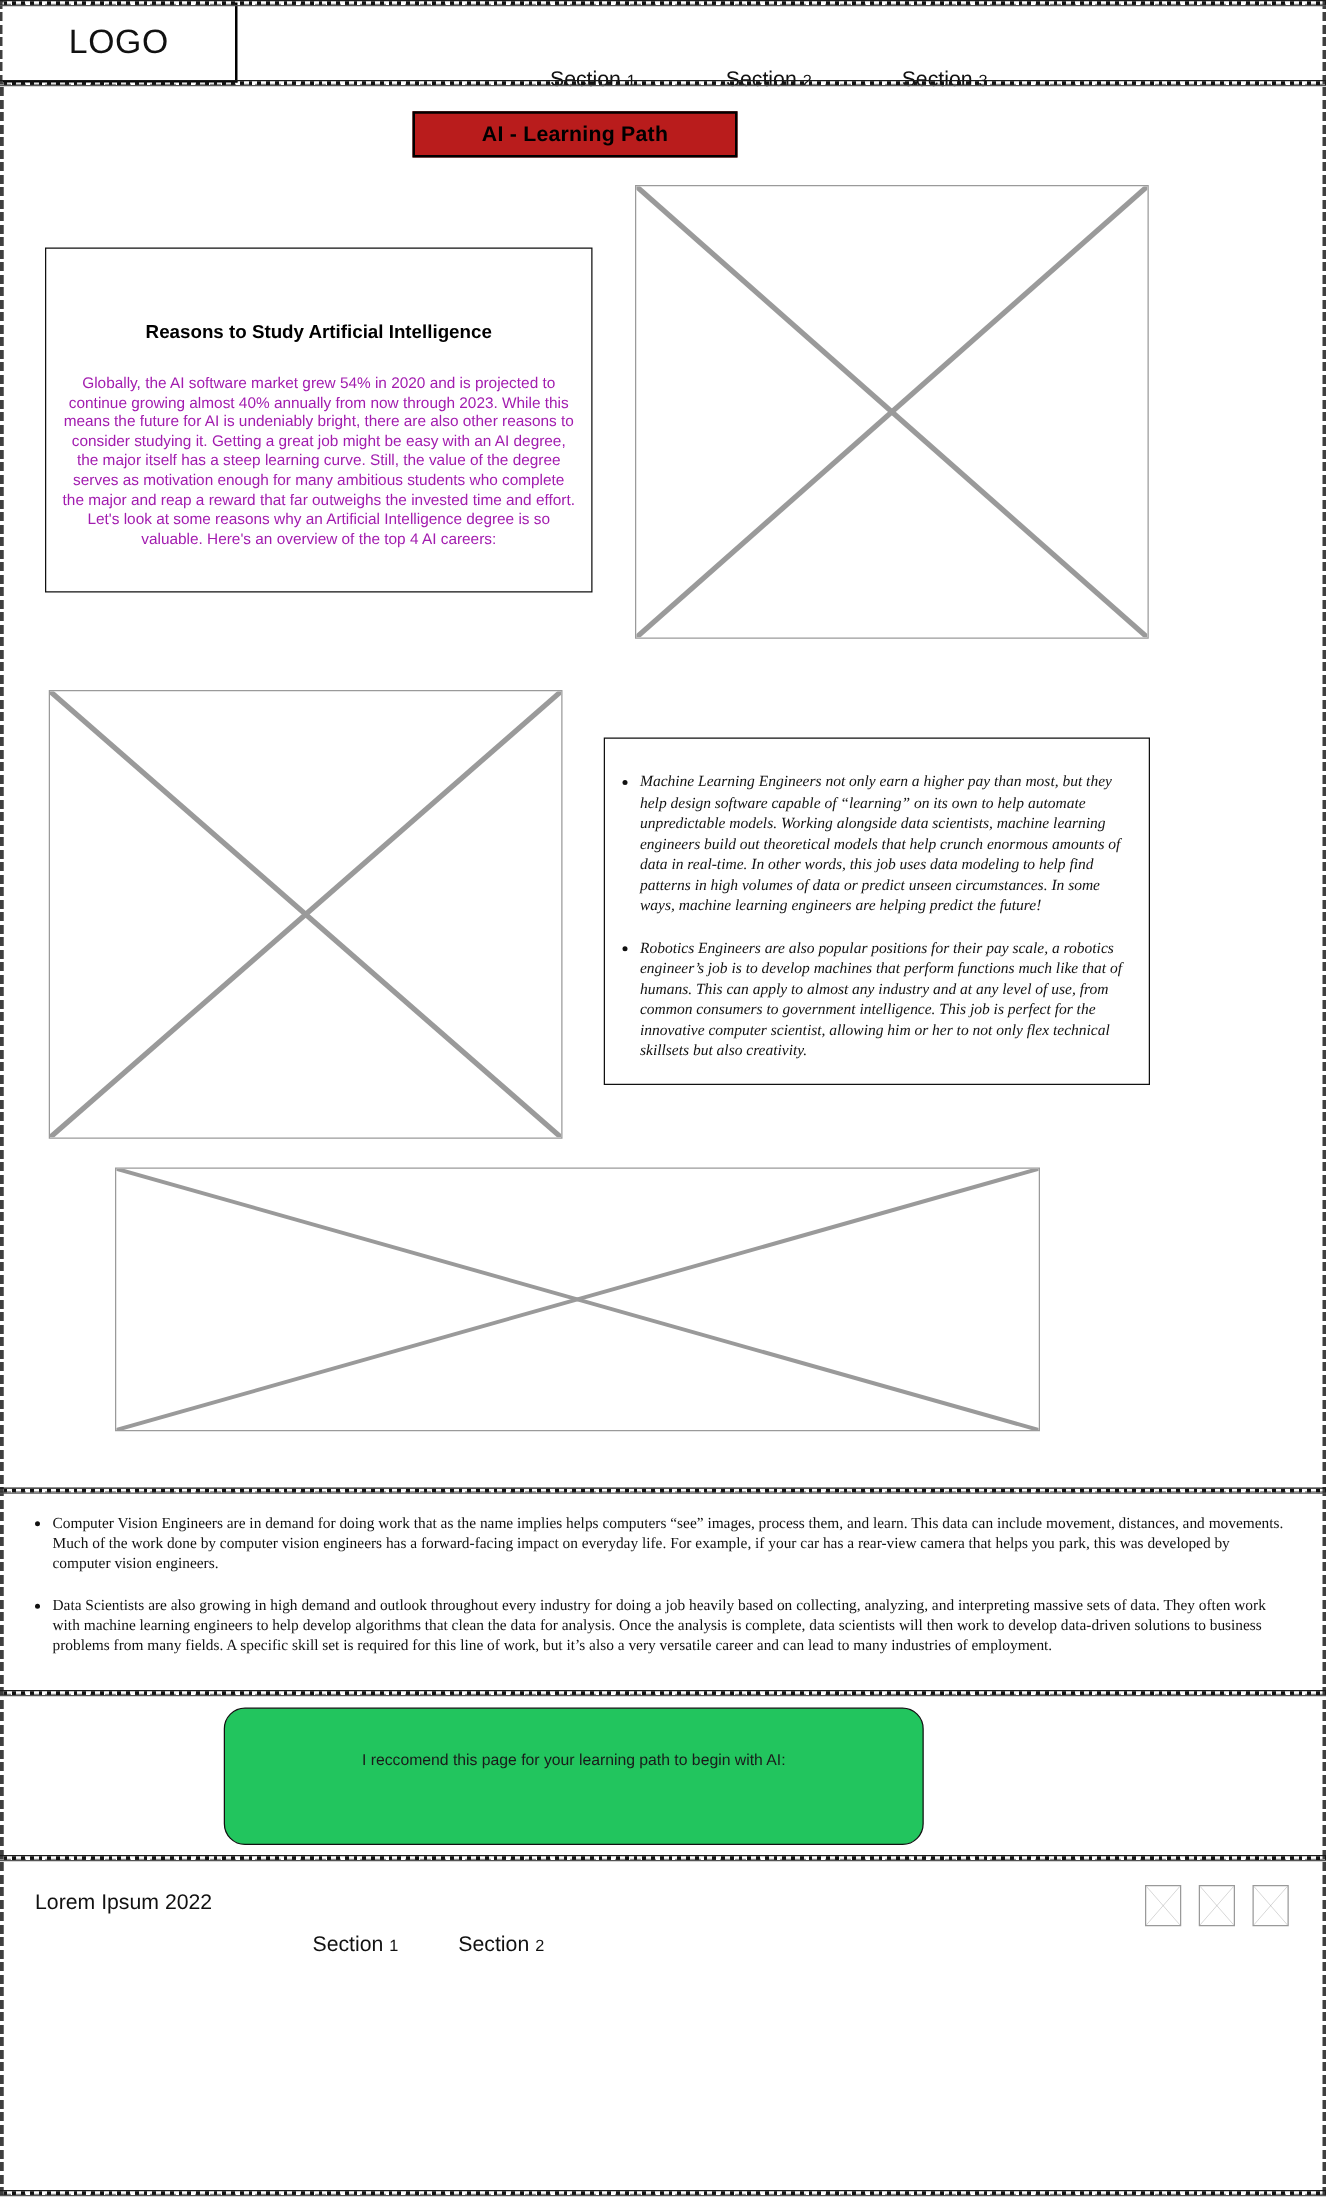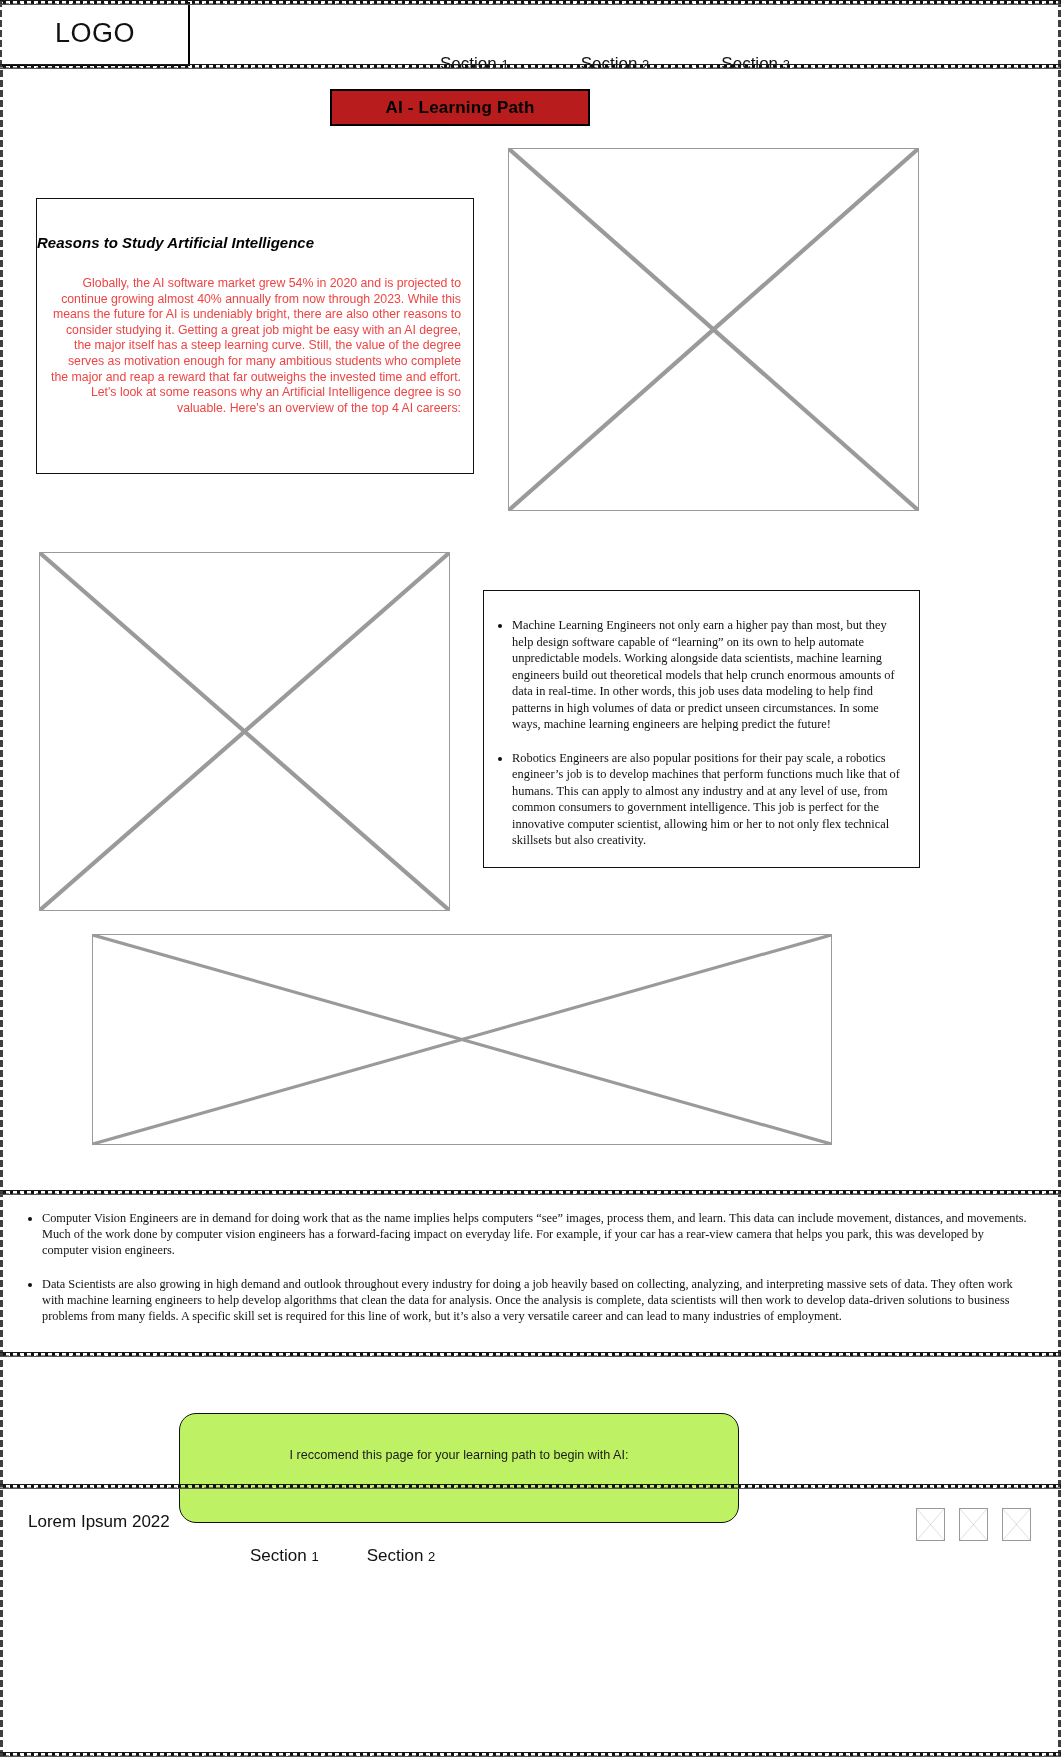--- a/index.html
+++ b/index.html
@@ -121,31 +121,31 @@
     border: 1.6px solid #111;
     background: #fff;
   }
 
   
   .reasons-box {
     left: 36px; top: 198px;
     width: 438px; height: 276px;
   }
   .reasons-title {
-    margin-top: 35px;
+    margin-top: 58px;
+    text-align: center;
     font-size: 15px;
     font-weight: bold;
-    font-style: italic;
   }
   .reasons-para {
     margin: 25px 12px 0 12px;
-    text-align: right;
+    text-align: center;
     font-size: 12.3px;
     line-height: 1.27;
-    color: #ef4444;
+    color: #a21caf;
   }
 
   
   .img-ph {
     position: absolute;
     border: 1.2px solid #9a9a9a;
     background: #fff;
     overflow: hidden;
   }
   .img-ph svg { display: block; width: 100%; height: 100%; }
@@ -160,21 +160,21 @@
     left: 483px; top: 590px;
     width: 437px; height: 278px;
   }
   .serif-list {
     margin: 26px 16px 0 28px;
     font-family: "Liberation Serif", serif;
     font-size: 12.4px;
     line-height: 1.33;
     color: #111;
   }
-  .serif-list li { margin-bottom: 17px; }
+  .serif-list li { margin-bottom: 17px; font-style: italic; }
   .serif-list li::marker { font-size: 12px; }
 
   
   .lower-bullets {
     position: absolute;
     left: 0; top: 1196px;
     width: 1061px; height: 155px;
     padding: 14px 32px 0 36px;
   }
   .lower-list {
@@ -191,22 +191,21 @@
     position: absolute;
     left: 0; top: 1357px;
     width: 1061px; height: 126px;
   }
   .recommend-box {
     position: absolute;
     left: 179px; top: 1366px;
     width: 560px; height: 110px;
     border: 1.7px solid #111;
     border-radius: 17px;
-    background: #bef264;
-    margin-top: 47px;
+    background: #22c55e;
   }
   .rec-line-1 {
     margin-top: 34px;
     text-align: center;
     font-size: 12.6px;
     color: #1a1a1a;
   }
   .rec-link {
     margin-top: 26px;
     text-align: center;

